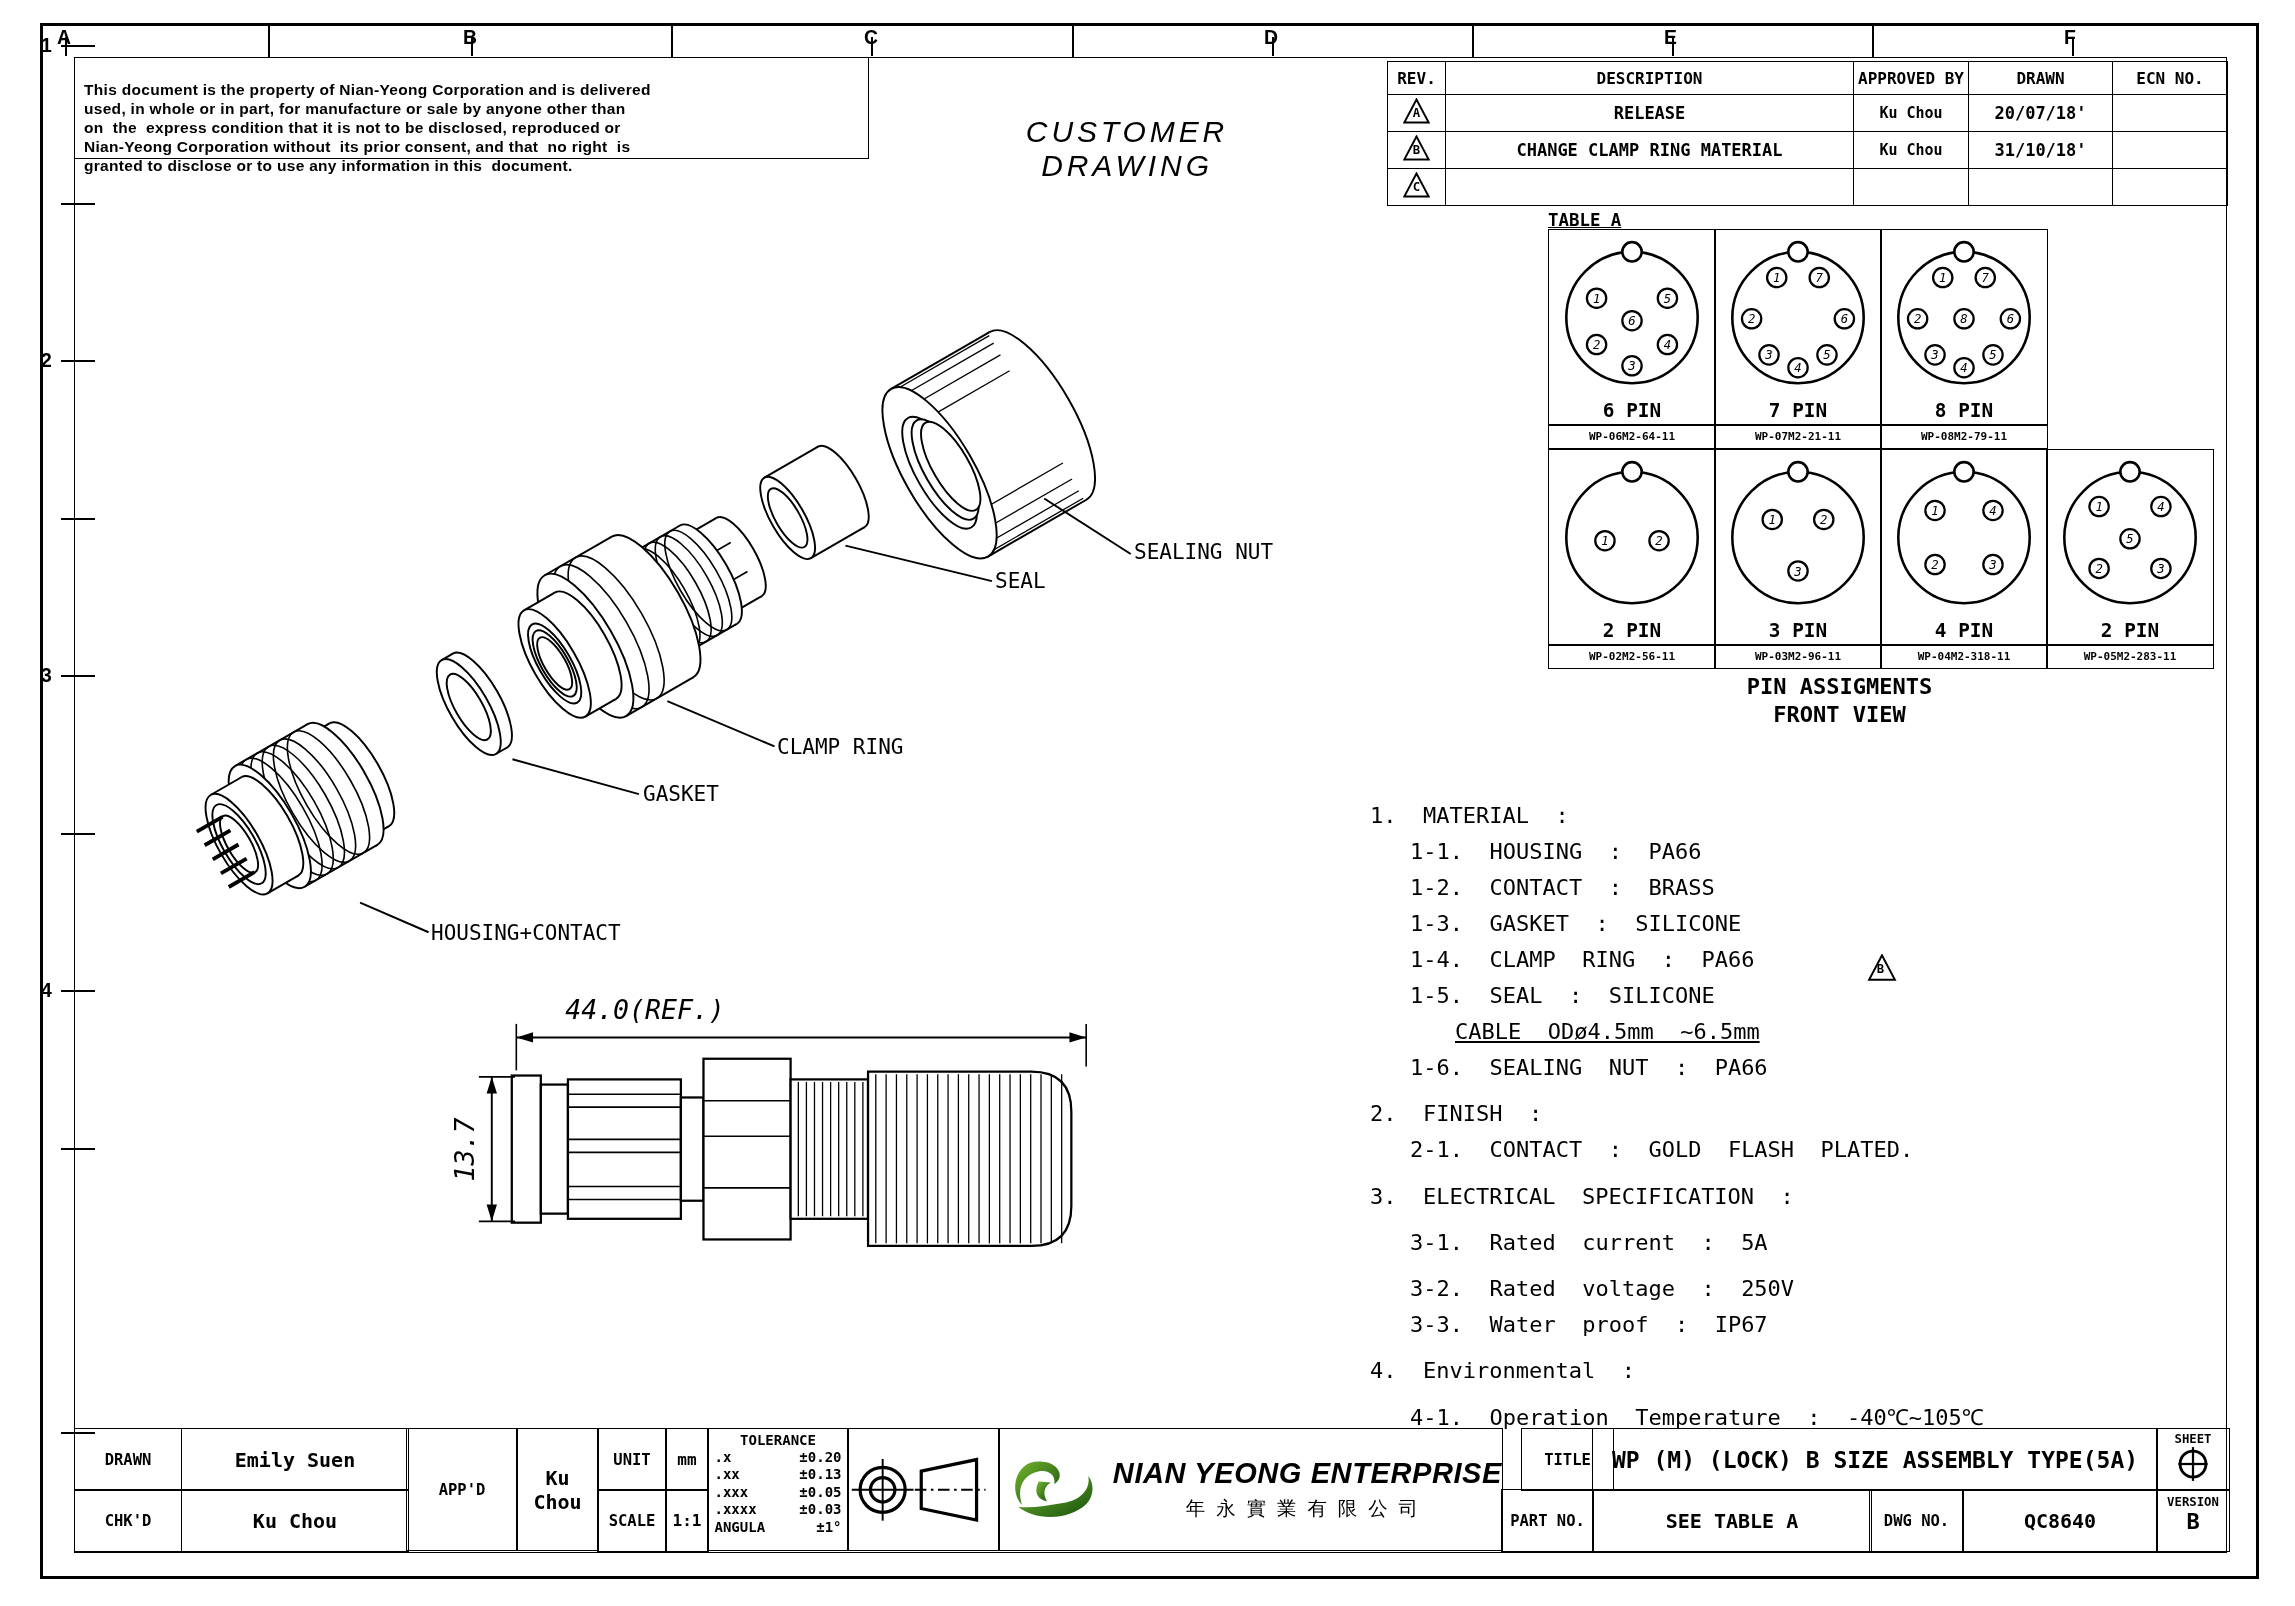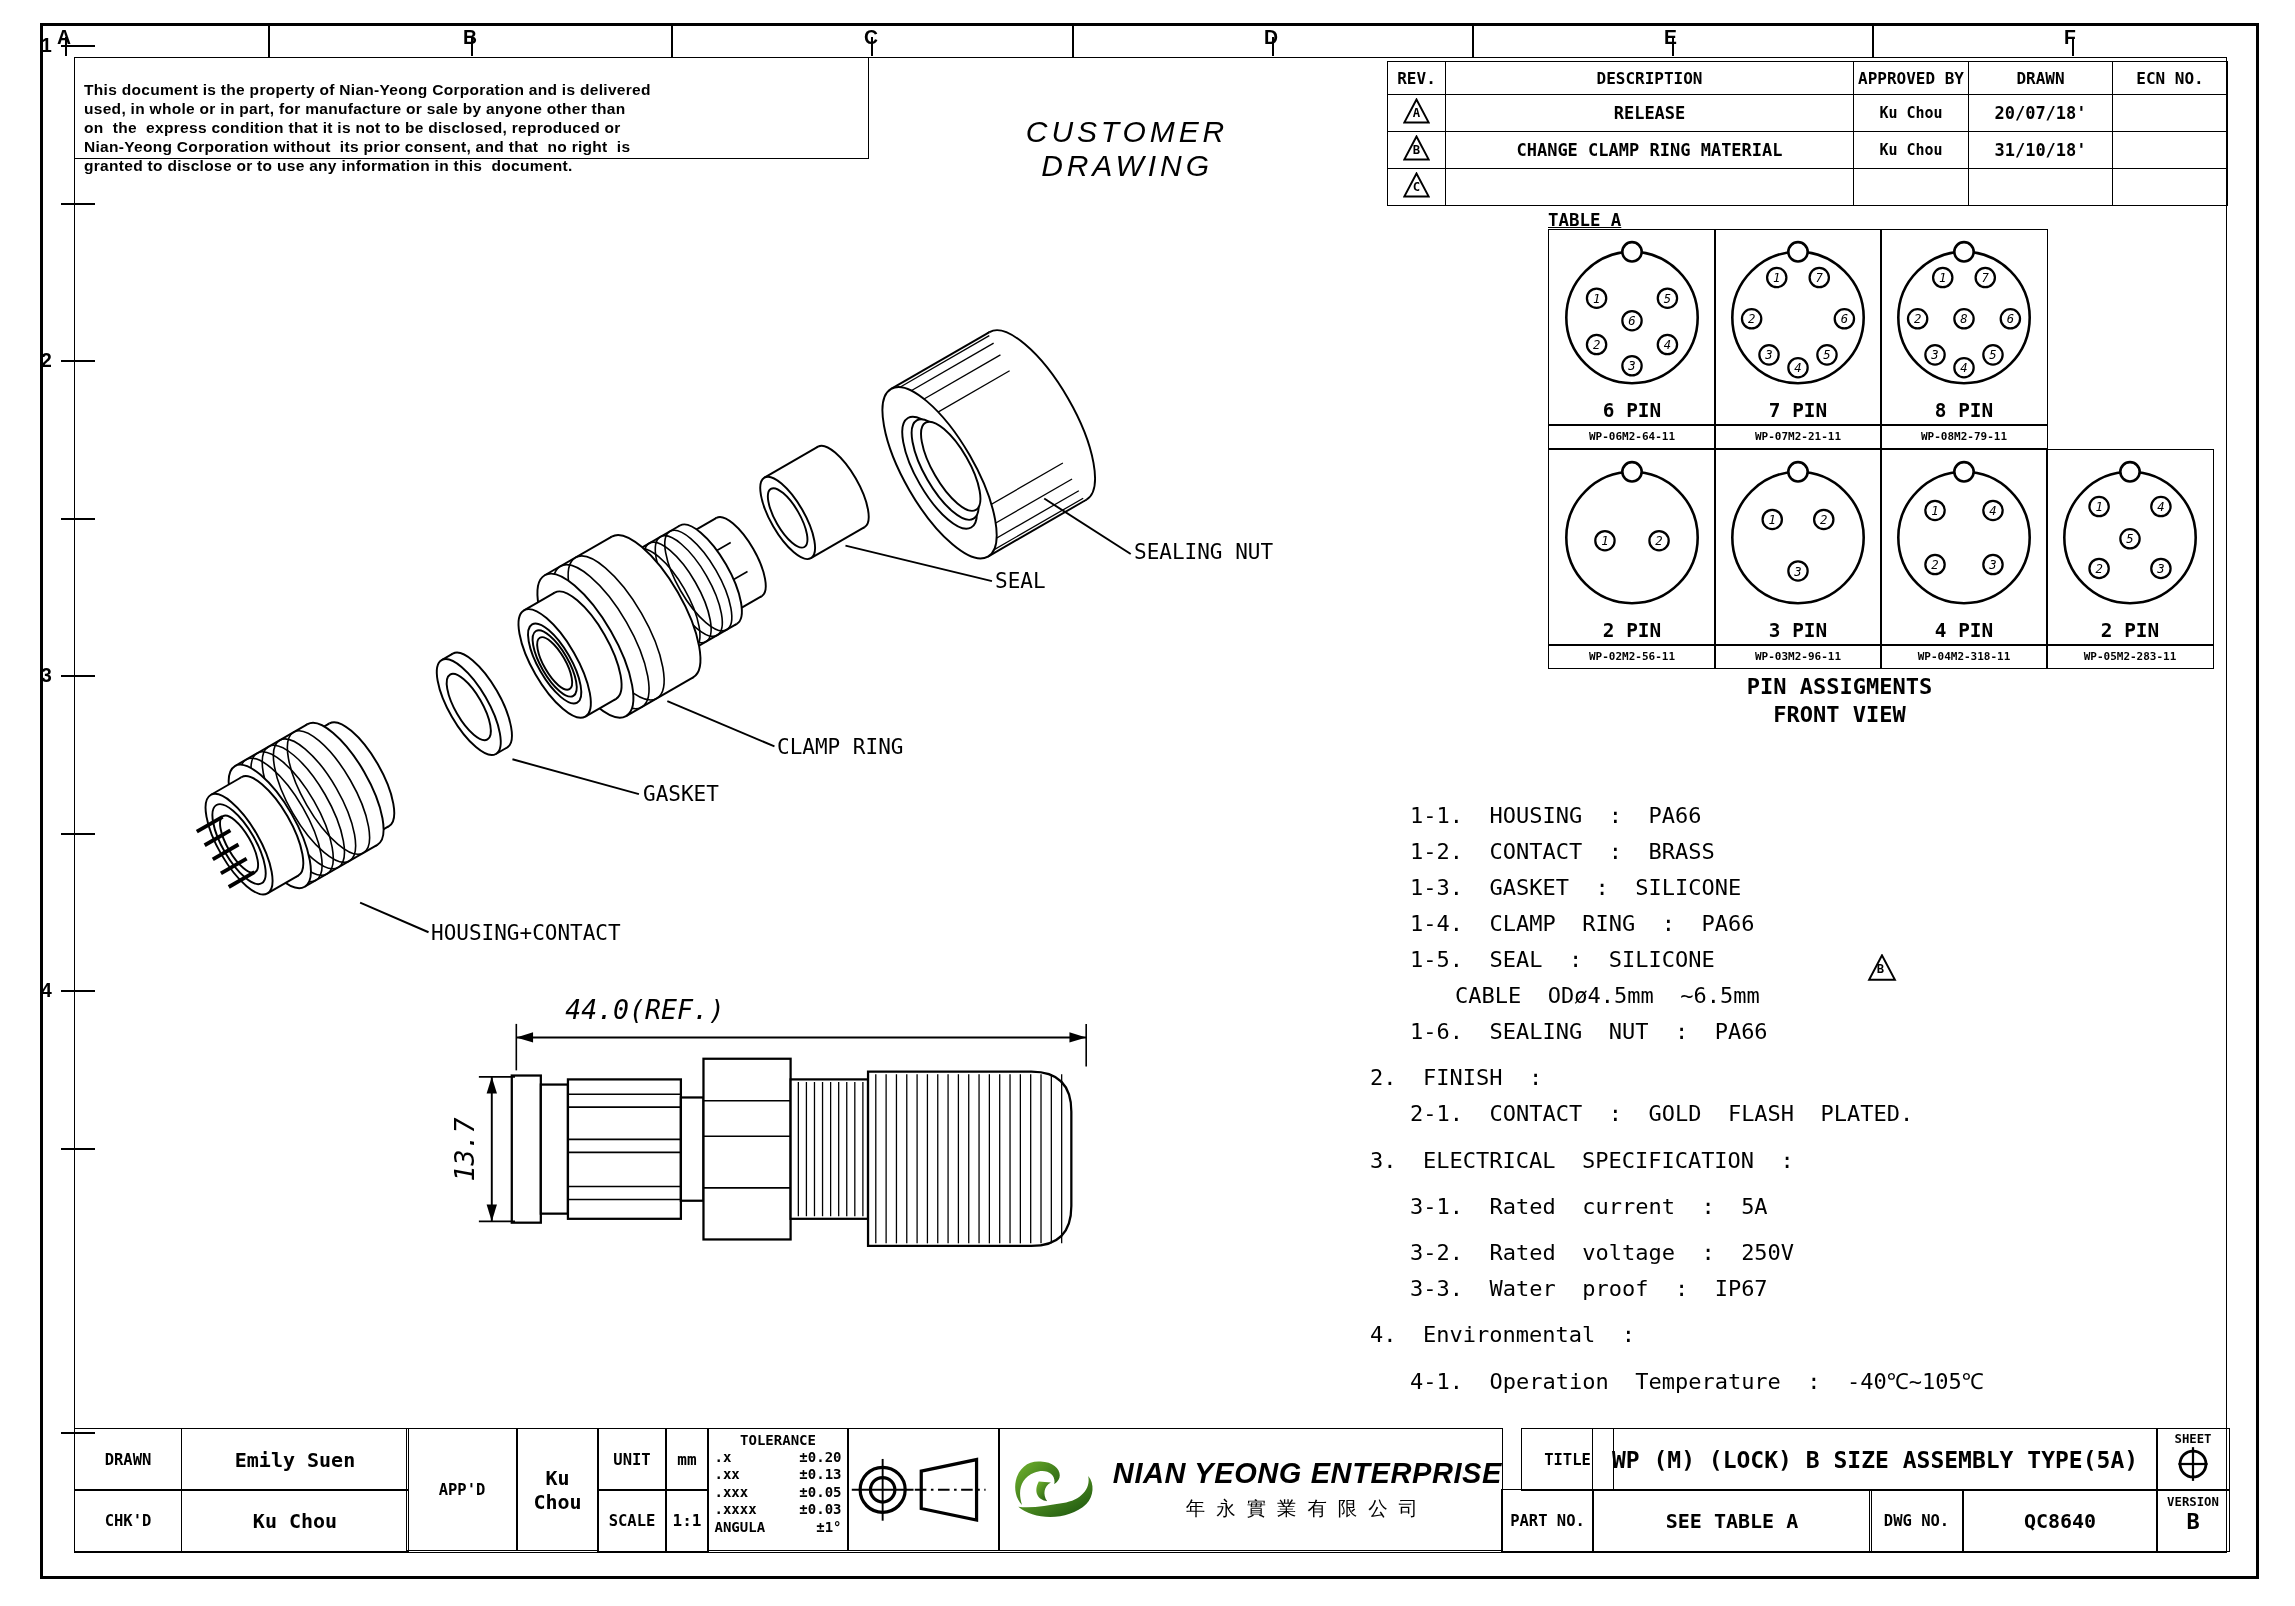--- a/index.html
+++ b/index.html
@@ -40,21 +40,21 @@
          display:flex;align-items:center;justify-content:center;font-weight:bold;font-size:11px;
          font-family:"DejaVu Sans Mono",monospace;white-space:nowrap;}
   .capt{left:1549px;width:581px;text-align:center;font-weight:bold;font-size:22px;
         font-family:"DejaVu Sans Mono",monospace;}
   
   .xlab{font-size:21px;font-family:"DejaVu Sans Mono",monospace;white-space:nowrap;}
   
   #notes{left:1370px;top:798px;width:878px;}
   .nl{font-family:"DejaVu Sans Mono",monospace;font-size:22px;line-height:36px;white-space:pre;}
   .nl.i1{padding-left:40px;}
-  .nl.i2{padding-left:85px;}
+  .nl.i2{padding-left:85px;text-decoration:underline;}
   .nl.gap{margin-top:10.3px;}
   
   .dimtxt{font-style:italic;font-size:26.5px;font-family:"DejaVu Sans Mono",monospace;}
   
   .titleblock{left:74px;top:1428px;width:2155px;height:125px;}
   .tb{position:absolute;border:1.9px solid #000;box-sizing:border-box;display:flex;align-items:center;
       justify-content:center;text-align:center;overflow:hidden;}
   .tb.lab{font-weight:bold;font-size:15.5px;font-family:"DejaVu Sans Mono",monospace;}
   .tb.val{font-size:20px;font-family:"DejaVu Sans Mono",monospace;font-weight:bold;}
   .tolrow{display:flex;justify-content:space-between;font-size:14px;font-weight:bold;
@@ -481,20 +481,21 @@
 
   
   <div class="abs xlab" style="left:1134px;top:540px;z-index:4">SEALING NUT</div>
   <div class="abs xlab" style="left:995px;top:569px;z-index:4">SEAL</div>
   <div class="abs xlab" style="left:777px;top:735px;z-index:4">CLAMP RING</div>
   <div class="abs xlab" style="left:643px;top:782px;z-index:4">GASKET</div>
   <div class="abs xlab" style="left:431px;top:921px;z-index:4">HOUSING+CONTACT</div>
 
   
   <div id="notes" class="abs" style="z-index:4">
+      <div class="nl i0">1.  MATERIAL  :</div>
       <div class="nl i1">1-1.  HOUSING  :  PA66</div>
       <div class="nl i1">1-2.  CONTACT  :  BRASS</div>
       <div class="nl i1">1-3.  GASKET  :  SILICONE</div>
       <div class="nl i1">1-4.  CLAMP  RING  :  PA66</div>
       <div class="nl i1">1-5.  SEAL  :  SILICONE</div>
       <div class="nl i2">CABLE  ODø4.5mm  ~6.5mm</div>
       <div class="nl i1">1-6.  SEALING  NUT  :  PA66</div>
       <div class="nl i0 gap">2.  FINISH  :</div>
       <div class="nl i1">2-1.  CONTACT  :  GOLD  FLASH  PLATED.</div>
       <div class="nl i0 gap">3.  ELECTRICAL  SPECIFICATION  :</div>

